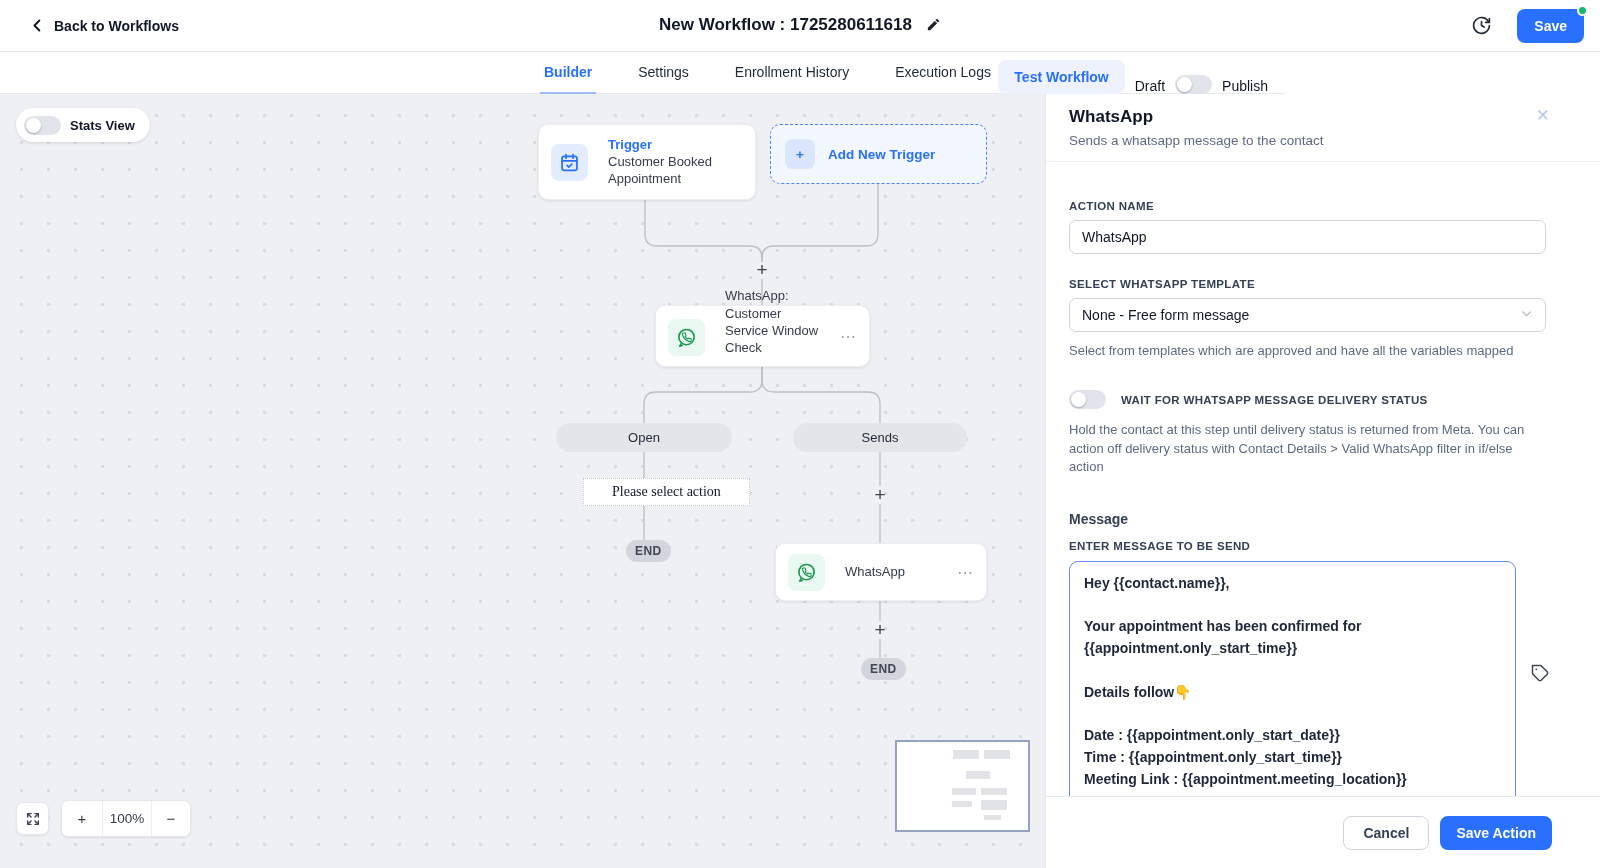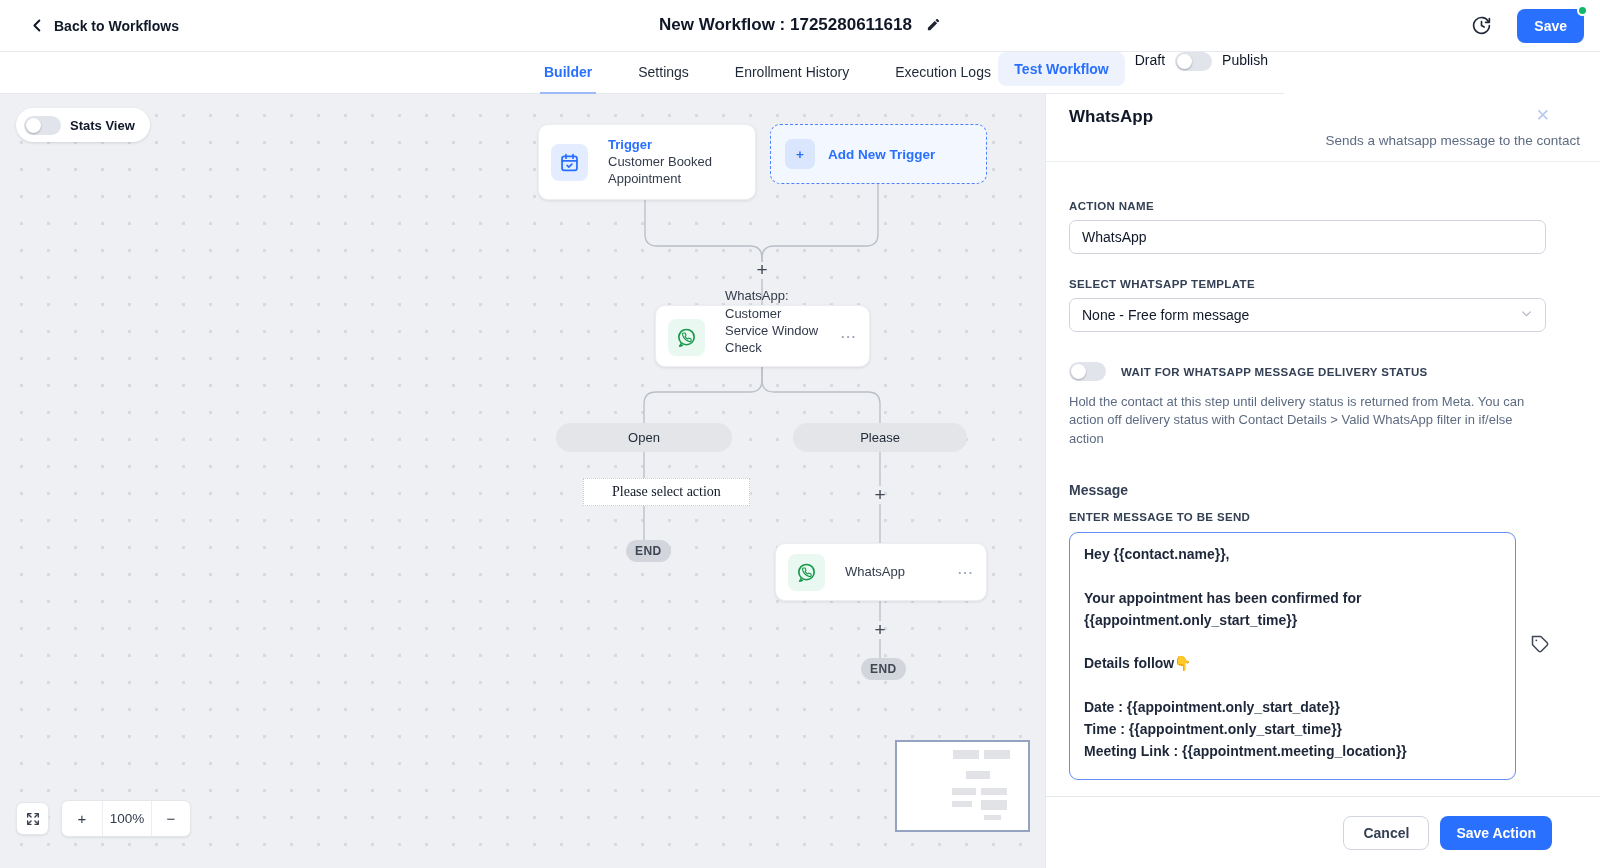--- a/index.html
+++ b/index.html
@@ -20,21 +20,21 @@
   .save-dot { position:absolute; top:-4px; right:-4px; width:11px; height:11px; border-radius:50%;
     background:#12b76a; border:2px solid #fff; }
 
   
   .tabbar { position:absolute; left:0; top:52px; width:1284px; height:42px; background:#fff;
     border-bottom:1px solid #e7e9ee; }
   .tabs { position:absolute; left:540px; top:0; height:42px; display:flex; gap:38px; }
   .tab { display:flex; align-items:center; height:42px; font-size:14px; font-weight:500;
     color:#1f2937; cursor:pointer; border-bottom:2.5px solid transparent; padding:0 4px; }
   .tab.active { color:#2970ff; font-weight:600; border-bottom-color:#9db9f6; }
-  .tabbar-right { position:absolute; right:16px; top:0; height:42px; display:flex; align-items:flex-start; gap:10px; }
+  .tabbar-right { position:absolute; right:16px; top:0; height:42px; display:flex; align-items:flex-end; gap:10px; }
   .test-wf { background:#eef2fc; color:#2970ff; font-size:14px; font-weight:600; border:none;
     border-radius:8px; padding:9px 16px; cursor:pointer; }
   .pub-label { font-size:14px; font-weight:500; color:#101828; }
 
   
   .toggle { width:37px; height:19px; border-radius:10px; background:#e1e4ea; position:relative;
     cursor:pointer; flex:0 0 auto; }
   .toggle::after { content:""; position:absolute; left:2px; top:2px; width:15px; height:15px;
     border-radius:50%; background:#fff; box-shadow:0 1px 2px rgba(16,24,40,.3); }
 
@@ -105,21 +105,21 @@
   .mm-bar { position:absolute; background:#e2e3e7; }
 
   
   .panel { position:absolute; left:1045px; top:94px; width:555px; height:774px; background:#fff;
     border-left:1px solid #e7e9ee; }
   .panel-header { padding:13px 20px 13px 23px; border-bottom:1px solid #edeef2; }
   .ph-row { display:flex; align-items:flex-start; }
   .panel-title { font-size:17px; font-weight:700; color:#101828; }
   .panel-close { margin-left:auto; margin-right:30px; color:#b9c8f5; font-size:17px;
     cursor:pointer; line-height:1; }
-  .panel-sub { margin-top:6px; font-size:13.5px; color:#5d6b82;text-align:right; }
+  .panel-sub { margin-top:6px; font-size:13.5px; color:#5d6b82; }
   .panel-body { padding:0 54px 0 23px; }
   .field-label { font-size:11.5px; font-weight:700; letter-spacing:.03em; color:#344054; }
   .mt-lg { margin-top:38px; } .mt-md { margin-top:24px; }
   .text-input { margin-top:8px; width:100%; height:34px; border:1px solid #d0d5dd; border-radius:7px;
     padding:0 12px; font-size:14px; color:#101828; font-family:inherit; background:#fff; }
   .select { margin-top:8px; width:100%; height:34px; border:1px solid #d0d5dd; border-radius:7px;
     padding:0 12px; font-size:14px; color:#101828; display:flex; align-items:center; cursor:pointer;
     background:#fff; }
   .select .chev { margin-left:auto; color:#b6bdc9; }
   .help-text { margin-top:10px; font-size:13px; color:#5d6b82; line-height:1.42; }
@@ -241,21 +241,21 @@
           <circle cx="12" cy="11.6" r="8" fill="none" stroke="#18984b" stroke-width="1.7"></circle>
           <path d="M6.6 18.2 L4.9 21 L8.3 20" fill="none" stroke="#18984b" stroke-width="1.7" stroke-linejoin="round"></path>
           <path transform="translate(6.9 6.4) scale(0.45)" d="M22 16.92v3a2 2 0 0 1-2.18 2 19.79 19.79 0 0 1-8.63-3.07 19.5 19.5 0 0 1-6-6 19.79 19.79 0 0 1-3.07-8.67A2 2 0 0 1 4.11 2h3a2 2 0 0 1 2 1.72 12.84 12.84 0 0 0 .7 2.81 2 2 0 0 1-.45 2.11L8.09 9.91a16 16 0 0 0 6 6l1.27-1.27a2 2 0 0 1 2.11-.45 12.84 12.84 0 0 0 2.81.7A2 2 0 0 1 22 16.92z" fill="none" stroke="#18984b" stroke-width="2.6" stroke-linejoin="round"></path>
         </svg>
     </div>
     <div class="node-title" style="width:122px;">WhatsApp: Customer Service Window Check</div>
     <div class="node-menu">⋯</div>
   </div>
 
   <div class="branch-pill pill-open">Open</div>
-  <div class="branch-pill pill-closed">Please</div>
+  <div class="branch-pill pill-closed">Sends</div>
 
   <div class="select-action">Please select action</div>
 
   <div class="end-pill end-1">END</div>
 
   <div class="plus-glyph" style="left:871px; top:392px;">+</div>
 
   <div class="node wa-node2">
     <div class="node-icon green">
       <svg width="23" height="23" viewBox="0 0 24 24">
@@ -308,20 +308,21 @@
     <div class="field-label mt-lg">ACTION NAME</div>
     <input class="text-input" type="text" value="WhatsApp" style="">
 
     <div class="field-label mt-md">SELECT WHATSAPP TEMPLATE</div>
     <div class="select">
       <span>None - Free form message</span>
       <span class="chev"><svg width="13" height="13" viewBox="0 0 24 24" fill="none" stroke="#b6bdc9" stroke-width="2.4" stroke-linecap="round" stroke-linejoin="round">
             <path d="M5 9l7 7 7-7"></path>
           </svg></span>
     </div>
+    <div class="help-text">Select from templates which are approved and have all the variables mapped</div>
 
     <div class="toggle-row">
       <div class="toggle"></div>
       <div class="field-label">WAIT FOR WHATSAPP MESSAGE DELIVERY STATUS</div>
     </div>
     <div class="help-text" style="margin-top:12px;">Hold the contact at this step until delivery status is returned from Meta. You can action off delivery status with Contact Details &gt; Valid WhatsApp filter in if/else action</div>
 
     <div class="section-heading">Message</div>
     <div class="field-label msg-label">ENTER MESSAGE TO BE SEND</div>
     <div class="msg-wrap">

